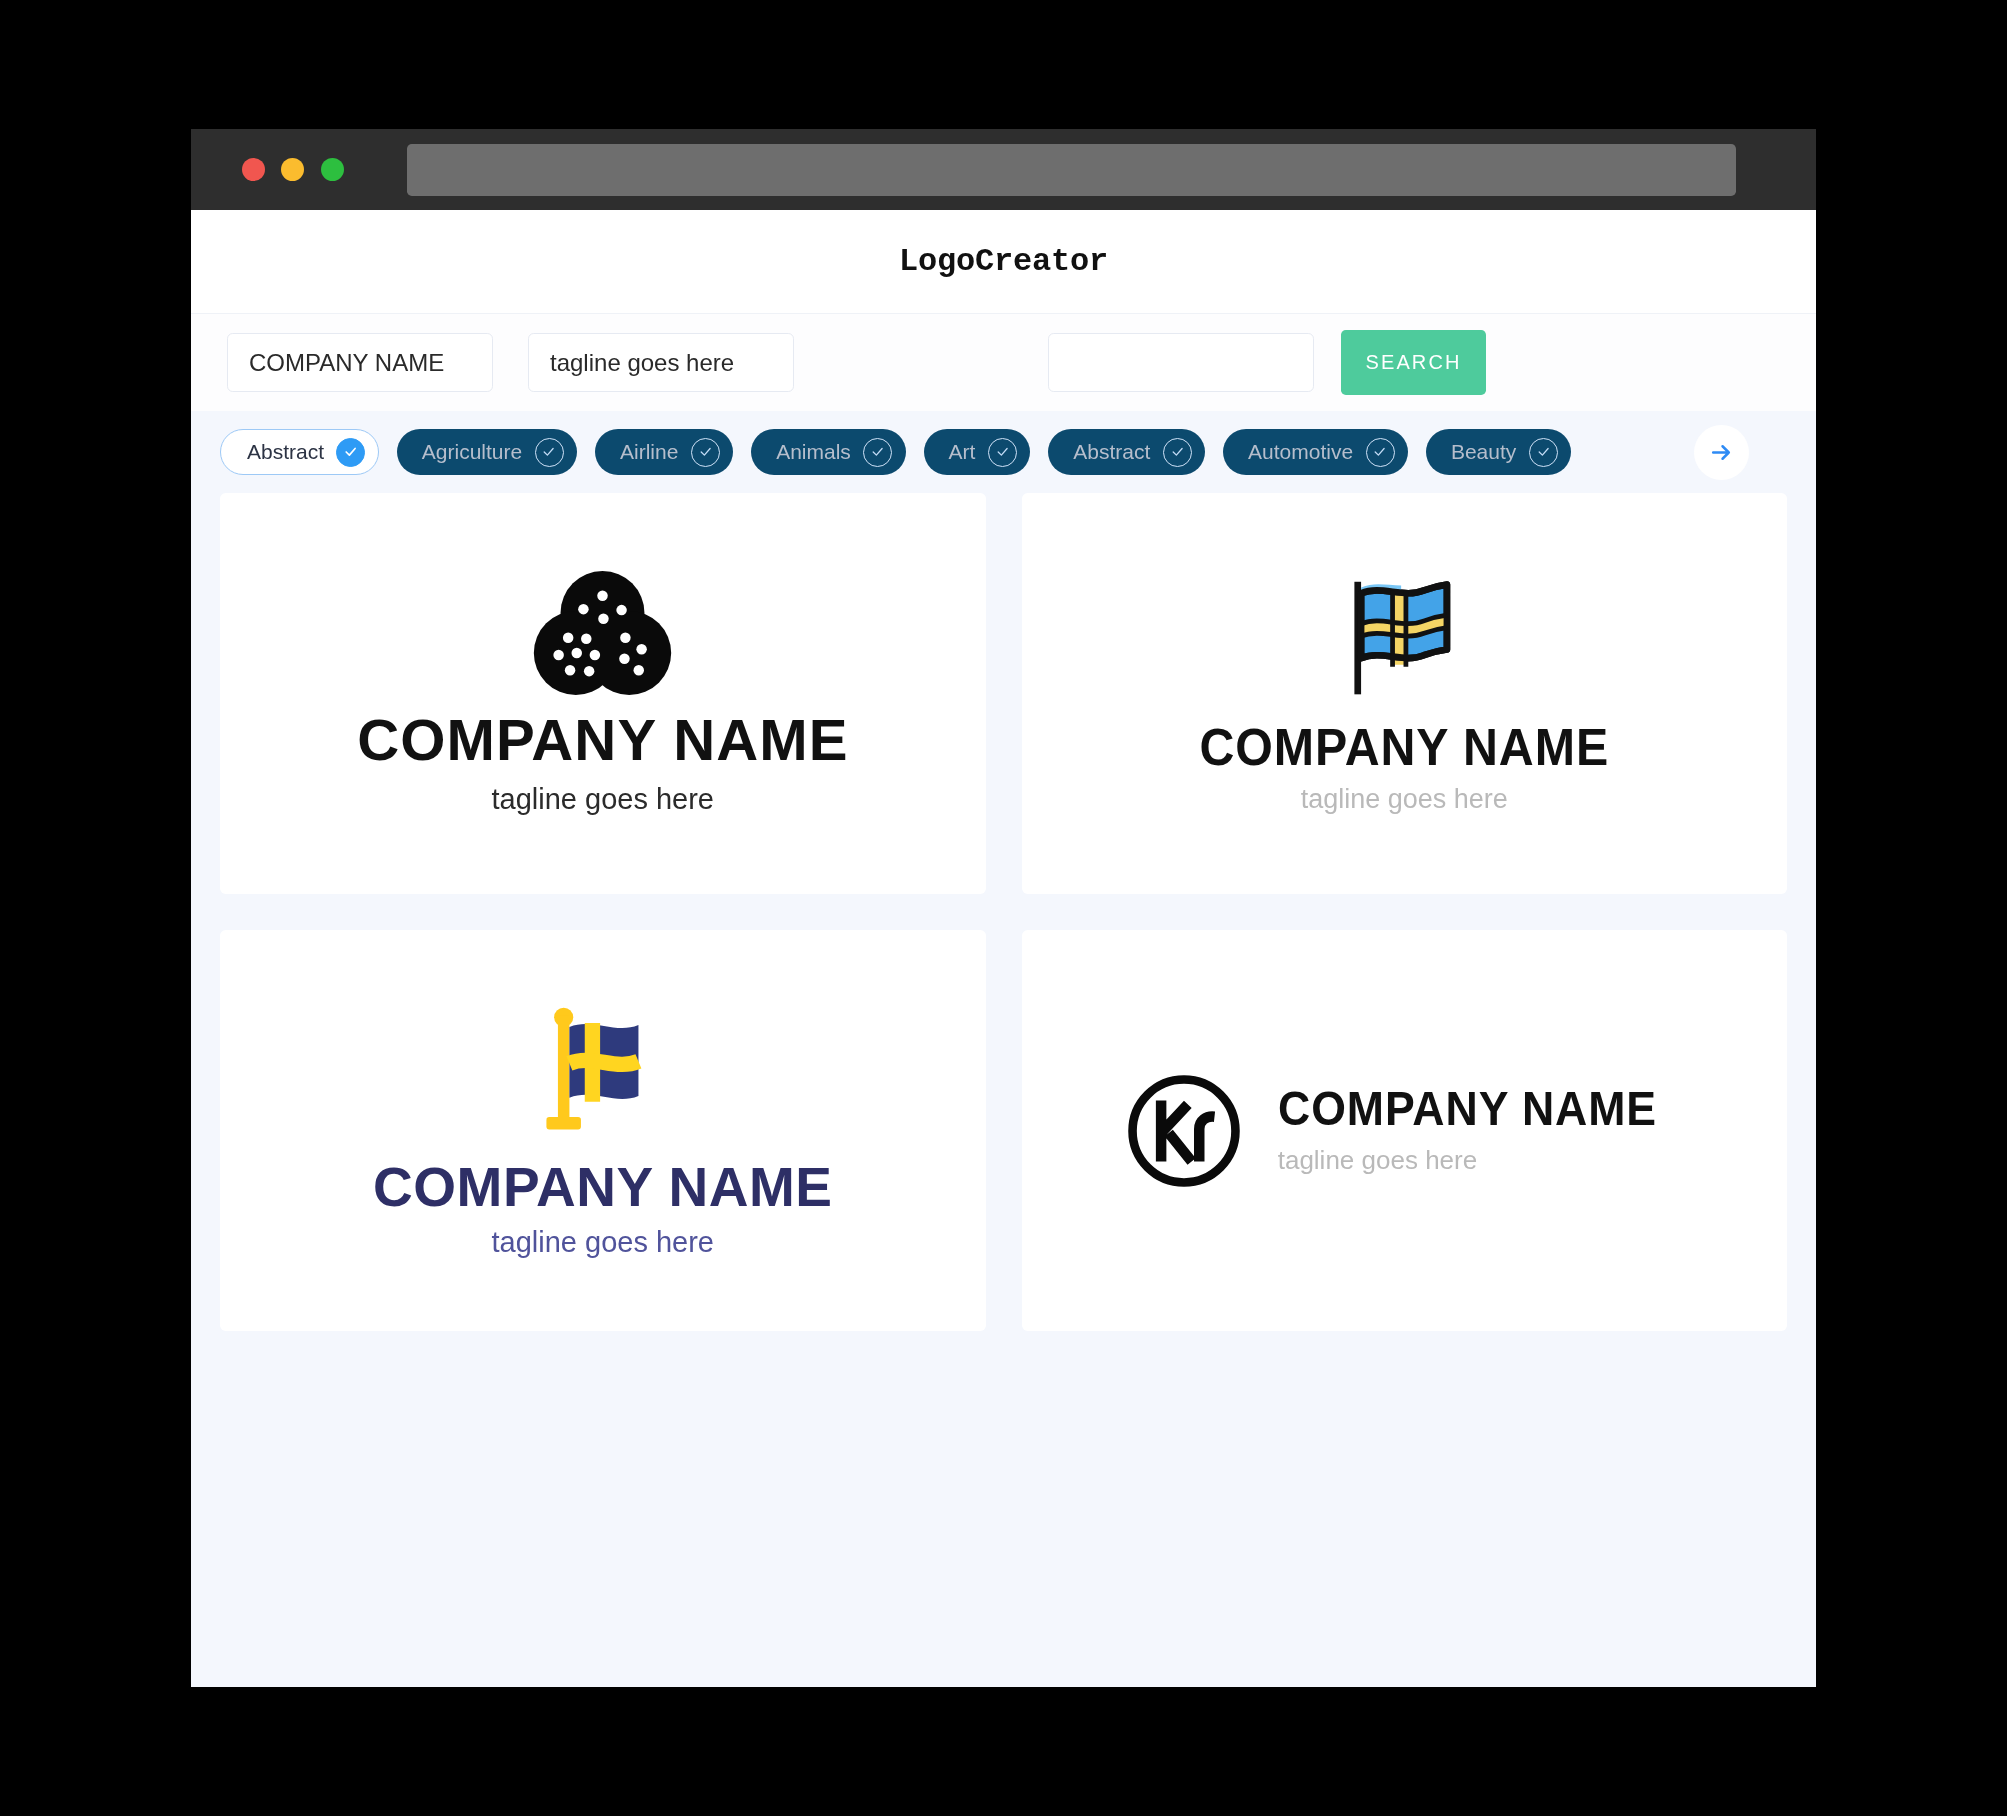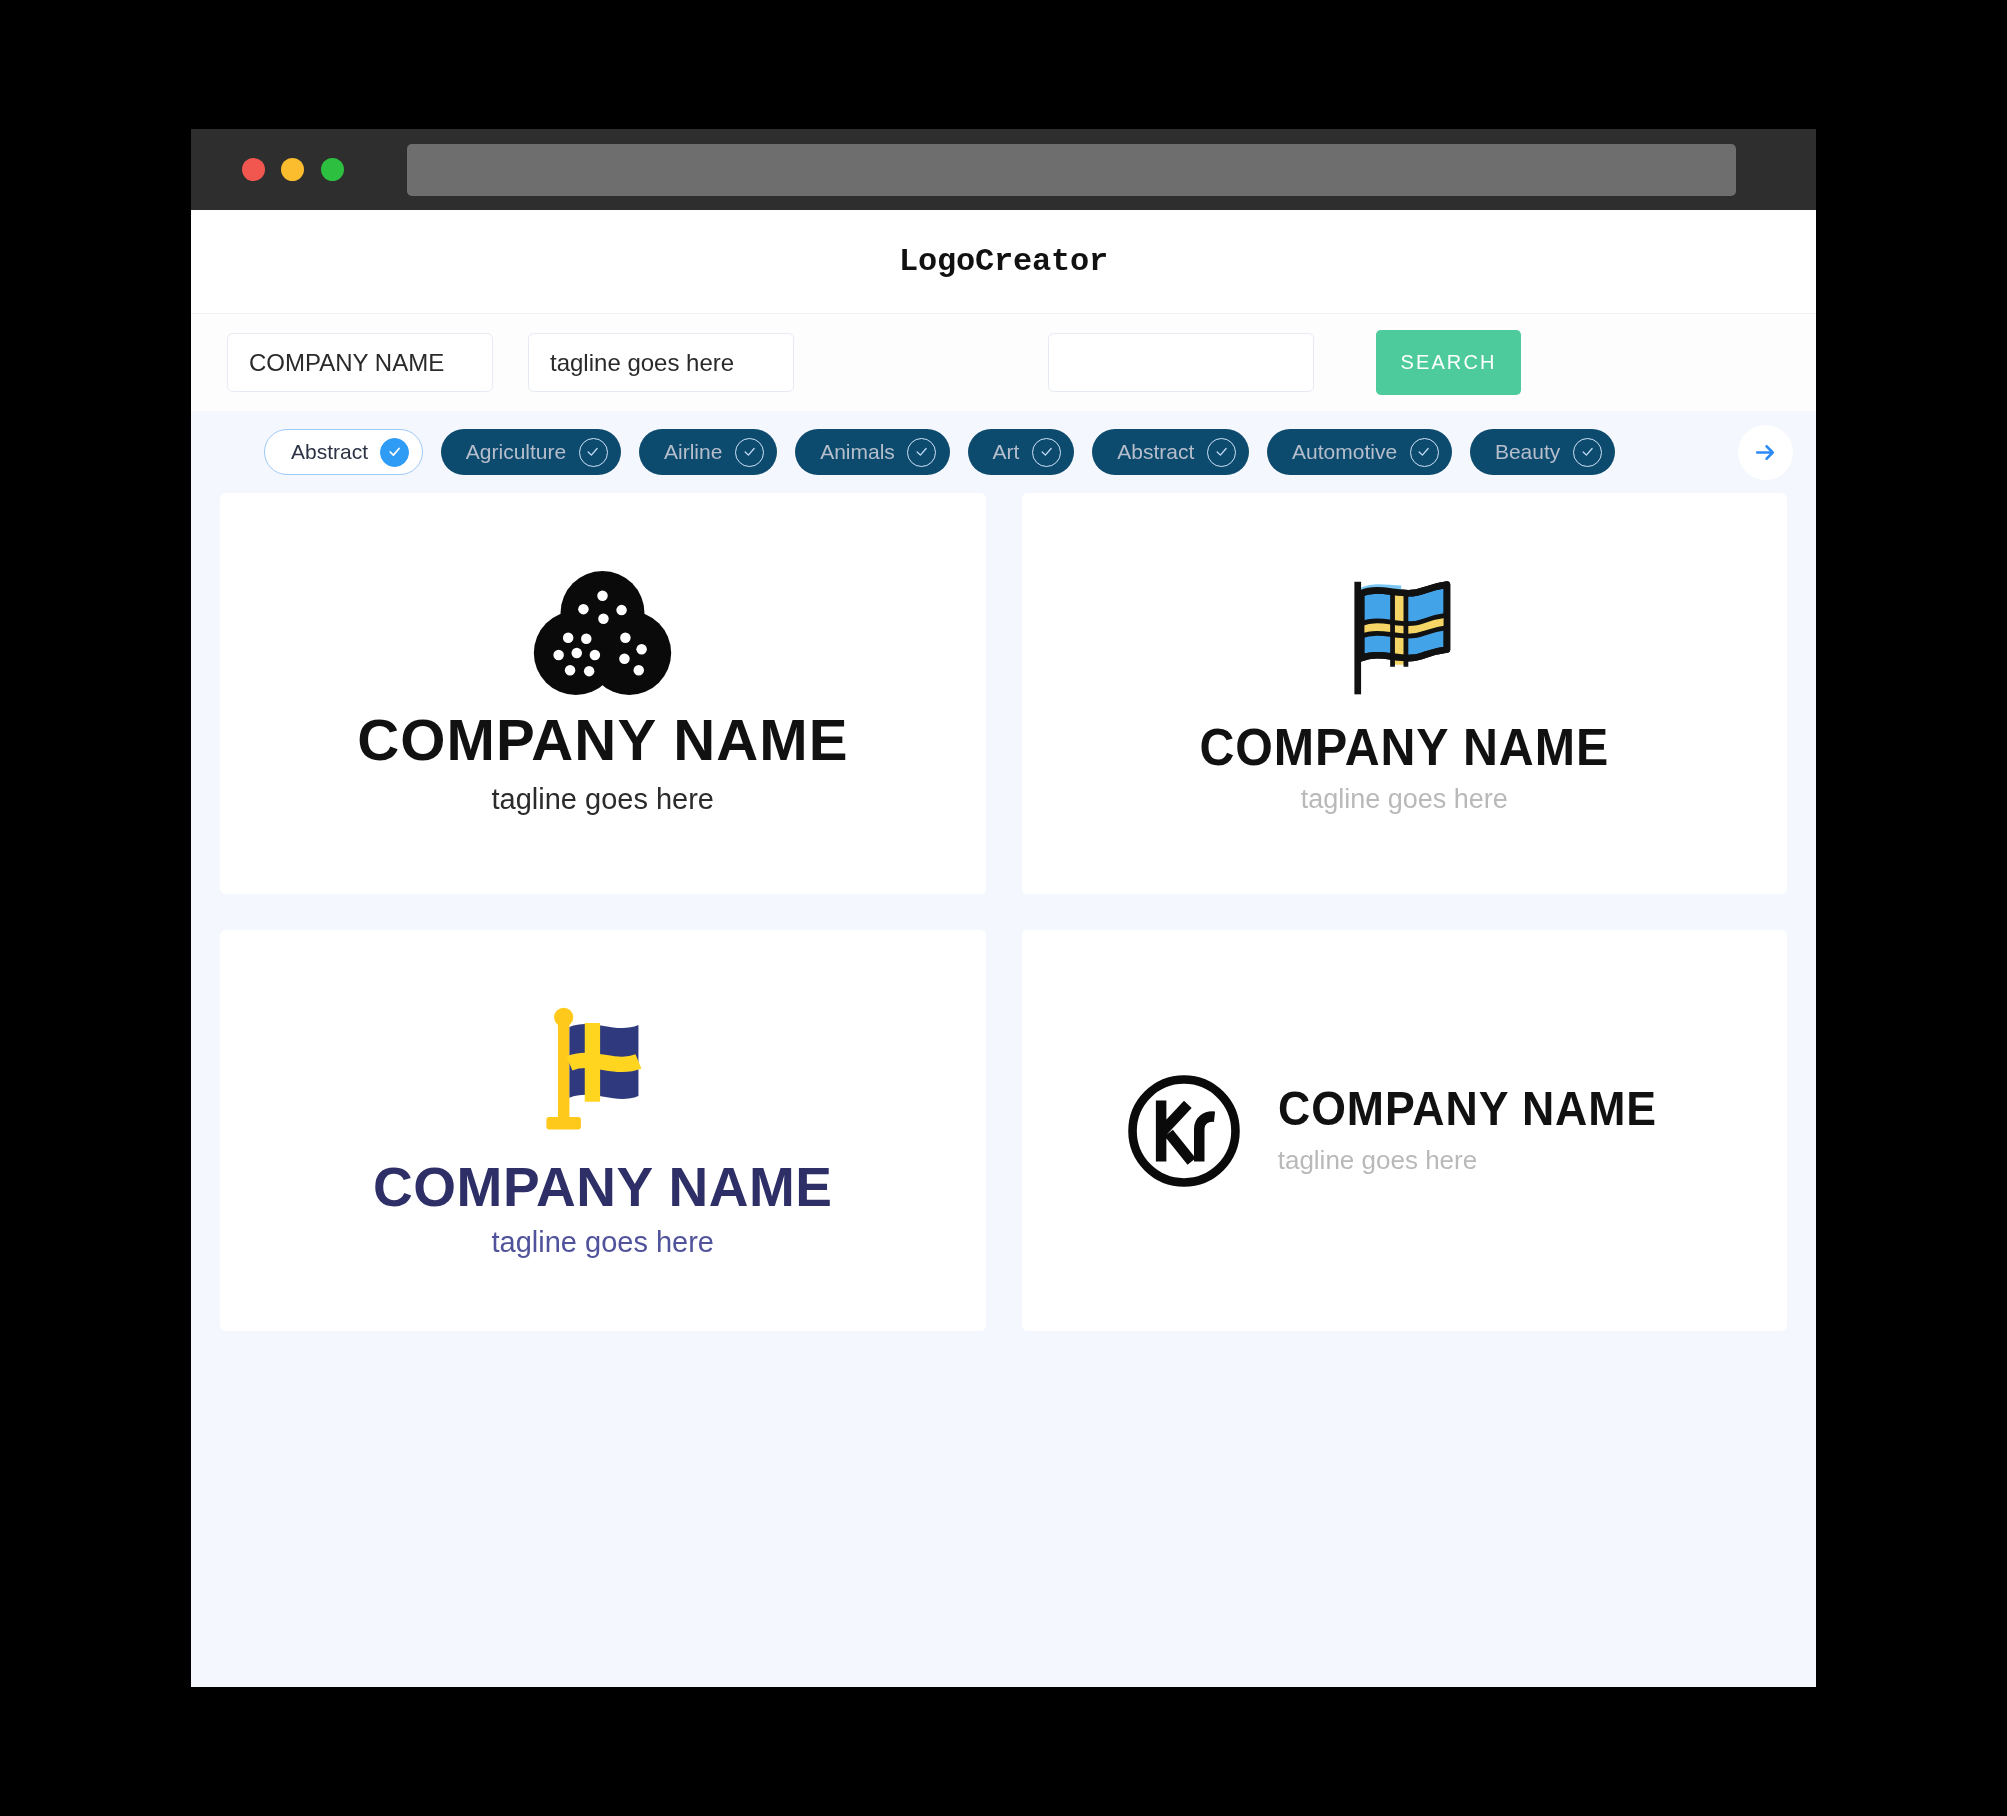--- a/index.html
+++ b/index.html
@@ -96,32 +96,30 @@
     width: 145px;
     height: 65px;
     background: #4ECB9C;
     border: none;
     border-radius: 4.8px;
     color: #FFFFFF;
     font-family: "Liberation Sans", sans-serif;
     font-size: 20px;
     letter-spacing: 2.1px;
     cursor: pointer;
-    margin-left: 35px;
   }
 
   
   #category-bar {
     height: 82px;
     display: flex;
     align-items: center;
     padding: 0 29px 0 29px;
     position: relative;
     background: #F4F7FD;
-    margin-left: 44px;
   }
   .chip {
     height: 46px;
     display: flex;
     align-items: center;
     gap: 12.4px;
     padding: 0 12.4px 0 24px;
     margin-right: 18px;
     border-radius: 25px;
     background: #0c4a6e;

